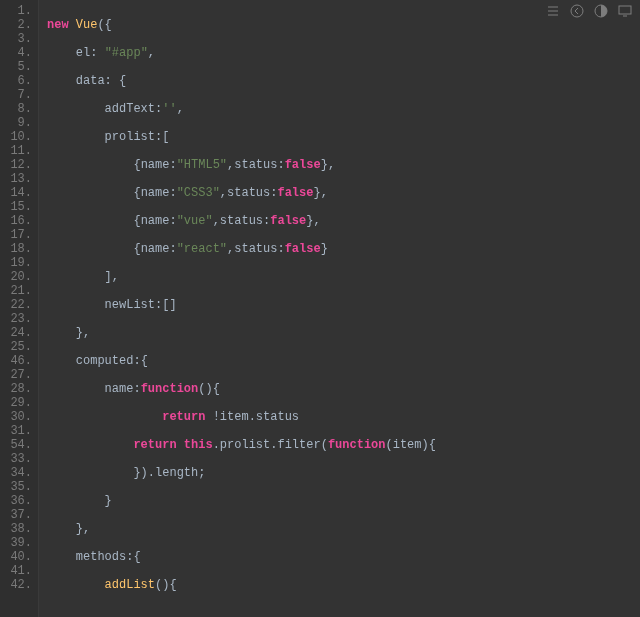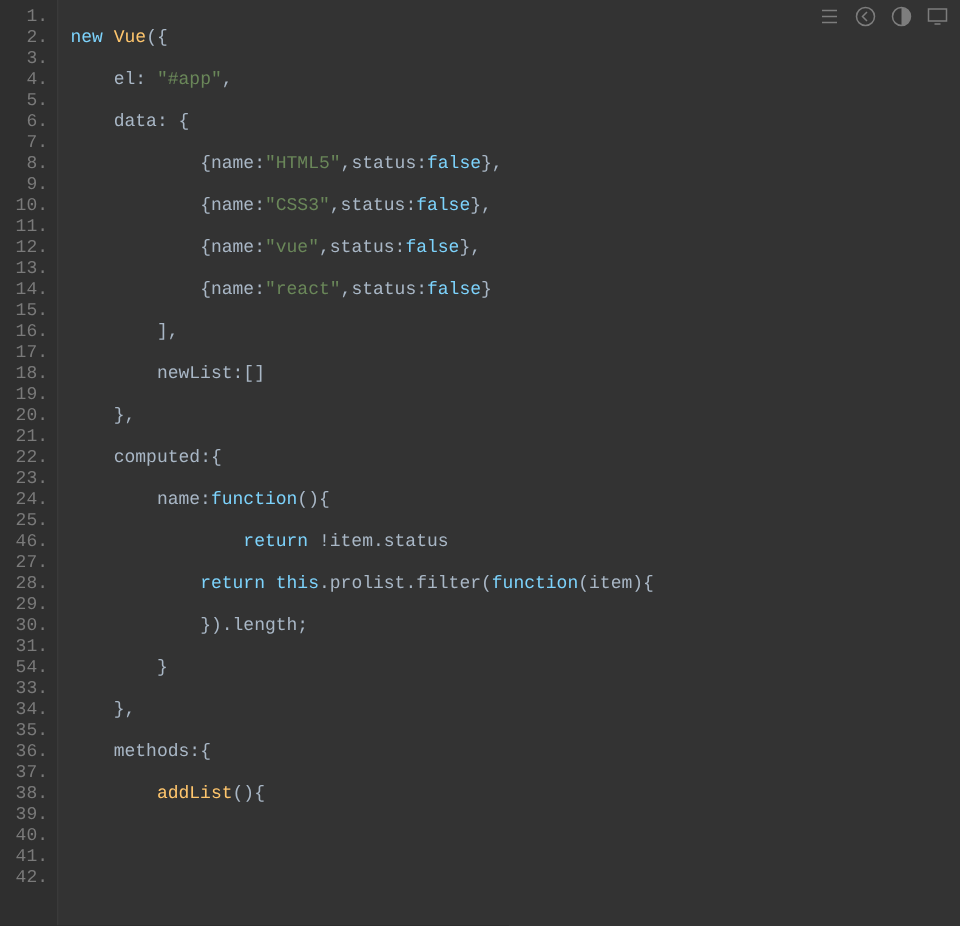--- a/index.html
+++ b/index.html
@@ -31,21 +31,21 @@
     border-right: 1px solid #3a3a3a;
   }
   .gutter div { height: 14px; }
   .code {
     padding: 4px 0 0 8px;
     white-space: pre;
     flex: 1;
     overflow: hidden;
   }
   .line { height: 14px; }
-  .kw { color: #7dd3fc; }        
+  .kw { color: #ec4899; font-weight: bold; }        
   .str { color: #6a8759; }
   .fn { color: #ffc66d; }       
   .pl { color: #a9b7c6; }
   .bluecmt { color: #6a9fb5; }
 
   .toolbar {
     position: absolute;
     top: 4px;
     right: 8px;
     display: flex;
@@ -131,20 +131,22 @@
       <div>39.</div>
       <div>40.</div>
       <div>41.</div>
       <div>42.</div>
     </div>
 
   <div class="code">
 <div class="line"><span class="kw">new</span><span class="pl"> </span><span class="fn">Vue</span><span class="pl">({</span></div>
 <div class="line">    <span class="pl">el:</span><span class="pl"> </span><span class="str">"#app"</span><span class="pl">,</span></div>
 <div class="line">    <span class="pl">data:</span><span class="pl"> {</span></div>
+<div class="line">        <span class="pl">addText:</span><span class="str">''</span><span class="pl">,</span></div>
+<div class="line">        <span class="pl">prolist:</span><span class="pl">[</span></div>
 <div class="line">            <span class="pl">{</span><span class="pl">name:</span><span class="str">"HTML5"</span><span class="pl">,status:</span><span class="kw">false</span><span class="pl">},</span></div>
 <div class="line">            <span class="pl">{</span><span class="pl">name:</span><span class="str">"CSS3"</span><span class="pl">,status:</span><span class="kw">false</span><span class="pl">},</span></div>
 <div class="line">            <span class="pl">{</span><span class="pl">name:</span><span class="str">"vue"</span><span class="pl">,status:</span><span class="kw">false</span><span class="pl">},</span></div>
 <div class="line">            <span class="pl">{</span><span class="pl">name:</span><span class="str">"react"</span><span class="pl">,status:</span><span class="kw">false</span><span class="pl">}</span></div>
 <div class="line">        <span class="pl">],</span></div>
 <div class="line">        <span class="pl">newList:</span><span class="pl">[]</span></div>
 <div class="line">    <span class="pl">},</span></div>
 <div class="line">    <span class="pl">computed:</span><span class="pl">{</span></div>
 <div class="line">        <span class="pl">name:</span><span class="kw">function</span><span class="pl">(){</span></div>
 <div class="line">                <span class="kw">return</span><span class="pl"> !item.status</span></div>

